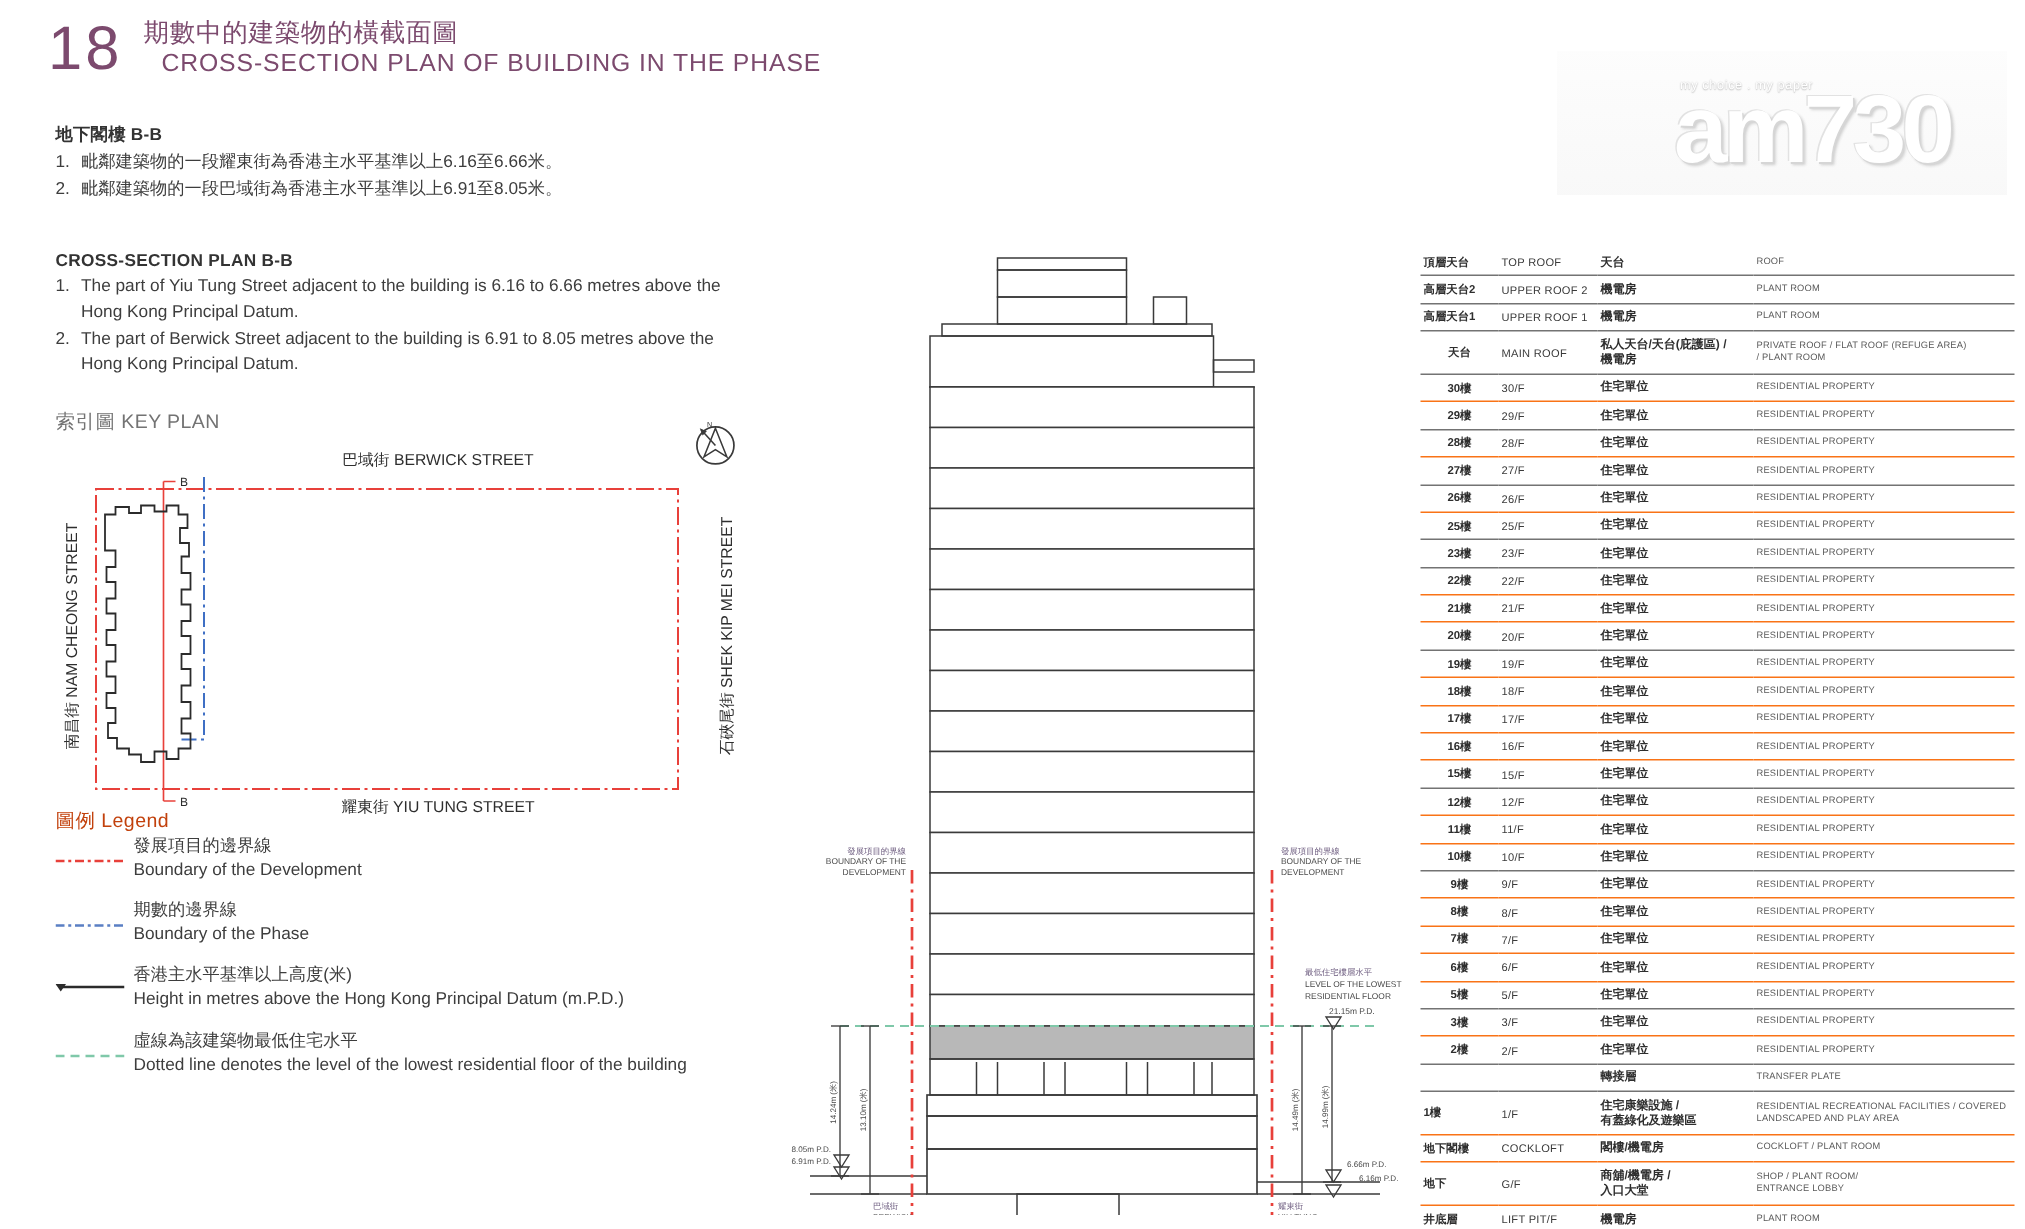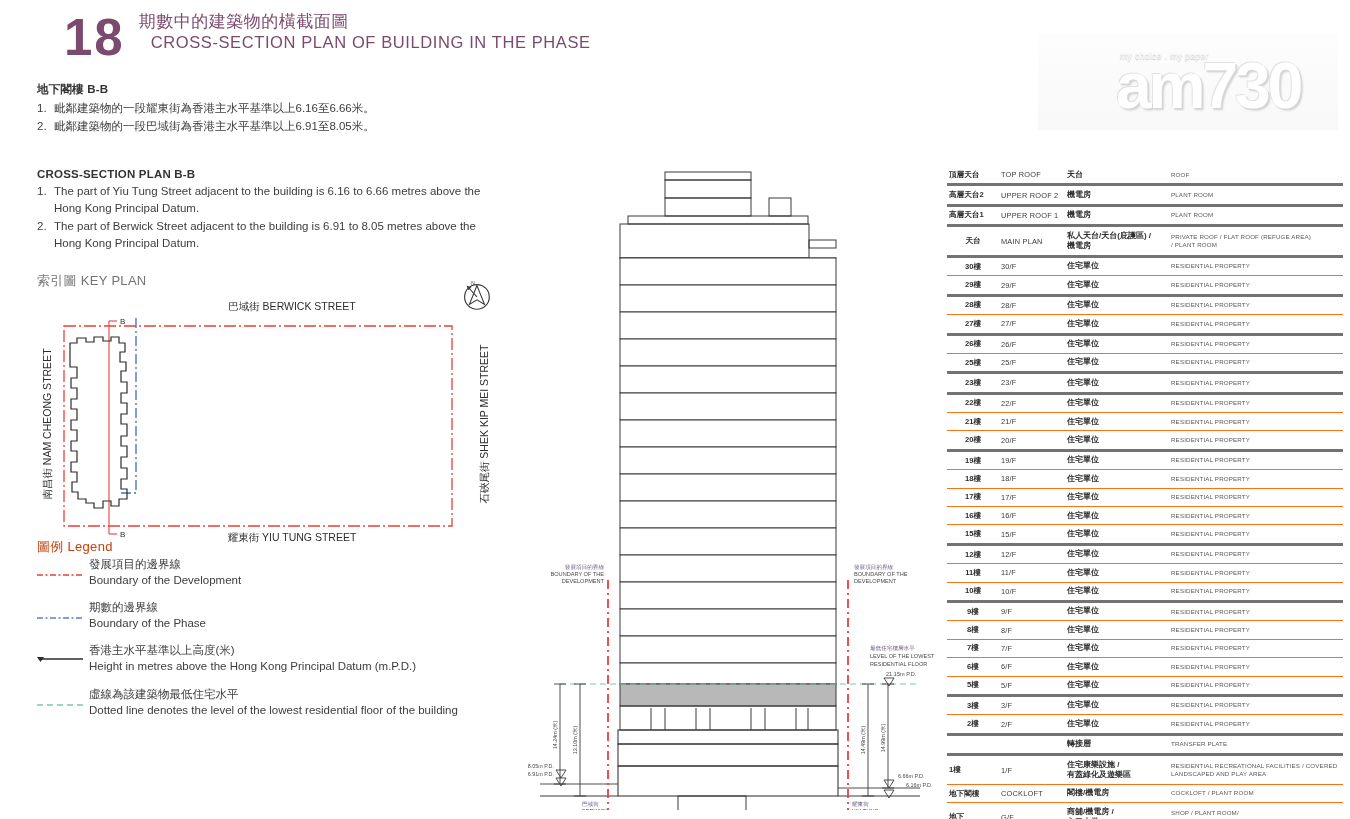--- a/index.html
+++ b/index.html
@@ -5,21 +5,21 @@
   html,body{margin:0;padding:0;}
   body{
     width:1350px;height:819px;background:#ffffff;
     font-family:"Liberation Sans","DejaVu Sans",sans-serif;
     color:#3f3f3f;overflow:hidden;position:relative;
   }
   .page{position:relative;width:1350px;height:819px;}
 
   
   .hdr{position:absolute;left:32px;top:8px;display:flex;align-items:flex-start;}
-  .hdr-num{font-size:51px;color:#7c4a6e;letter-spacing:2px;line-height:1;font-weight:700;padding-top:4px;margin-left:32px;}
+  .hdr-num{font-size:41px;color:#7c4a6e;letter-spacing:2px;line-height:1;font-weight:400;padding-top:4px;}
   .hdr-txt{margin-left:14px;padding-top:3px;}
   .hdr-cn{font-size:17px;color:#7c4a6e;line-height:1.25;letter-spacing:.5px;}
   .hdr-en{font-size:16.5px;color:#7c4a6e;line-height:1.3;letter-spacing:.6px;margin-left:12px;}
 
   
   .logo{position:absolute;right:12px;top:34px;width:300px;height:96px;pointer-events:none;}
   .logo-tag{position:absolute;left:82px;top:17px;font-size:8.5px;color:#ffffff;letter-spacing:.4px;
             text-shadow:0 0 1px #c9c9c9,0 1px 1px #bdbdbd;z-index:3;}
   .logo-word{position:absolute;left:78px;top:20px;font-size:64px;line-height:1;font-weight:bold;
              color:#ffffff;letter-spacing:-3px;z-index:2;
@@ -48,21 +48,21 @@
   .lg-txt{flex:1;}
   .lg-cn{font-size:11.5px;color:#3d3d3d;line-height:1.4;}
   .lg-en{font-size:11.5px;color:#3d3d3d;line-height:1.4;}
 
   
   .sect{position:absolute;left:520px;top:160px;width:420px;height:650px;}
 
   
   .tbl{position:absolute;left:947px;top:166px;width:396px;border-collapse:collapse;}
   .tbl td{padding:3.5px 2px;vertical-align:middle;}
-  .tbl tr{border-bottom:3px solid #737373;}
+  .tbl tr{border-bottom:1px solid #737373;}
   .tbl tr.thin{border-bottom:1px solid #f97316;}
   .c1{width:48px;font-size:7.6px;color:#2e2e2e;font-weight:bold;text-align:center;}
   .c2{width:62px;font-size:7.4px;color:#3a3a3a;letter-spacing:.2px;}
   .c3{width:100px;font-size:8px;color:#2e2e2e;font-weight:bold;line-height:1.3;}
   .c4{font-size:6.2px;color:#5a5a5a;line-height:1.35;letter-spacing:.15px;}
   .c1.lead{text-align:left;padding-left:2px;}
 </style>
 </head>
 <body>
 
@@ -348,21 +348,21 @@
           <td class="c4">PLANT ROOM</td>
         </tr>
         <tr class="">
           <td class="c1 lead">高層天台1</td>
           <td class="c2">UPPER ROOF 1</td>
           <td class="c3">機電房</td>
           <td class="c4">PLANT ROOM</td>
         </tr>
         <tr class="">
           <td class="c1">天台</td>
-          <td class="c2">MAIN PLAN</td>
+          <td class="c2">MAIN ROOF</td>
           <td class="c3">私人天台/天台(庇護區) /<br>機電房</td>
           <td class="c4">PRIVATE ROOF / FLAT ROOF (REFUGE AREA)<br>/ PLANT ROOM</td>
         </tr>
         <tr class="thin">
           <td class="c1">30樓</td>
           <td class="c2">30/F</td>
           <td class="c3">住宅單位</td>
           <td class="c4">RESIDENTIAL PROPERTY</td>
         </tr>
         <tr class="">

